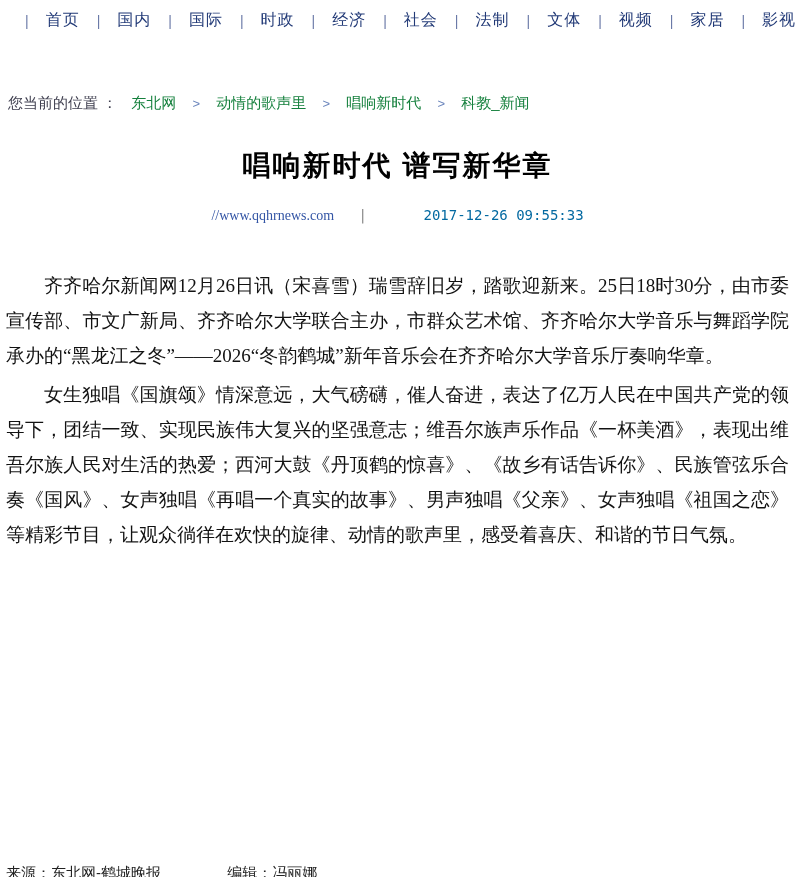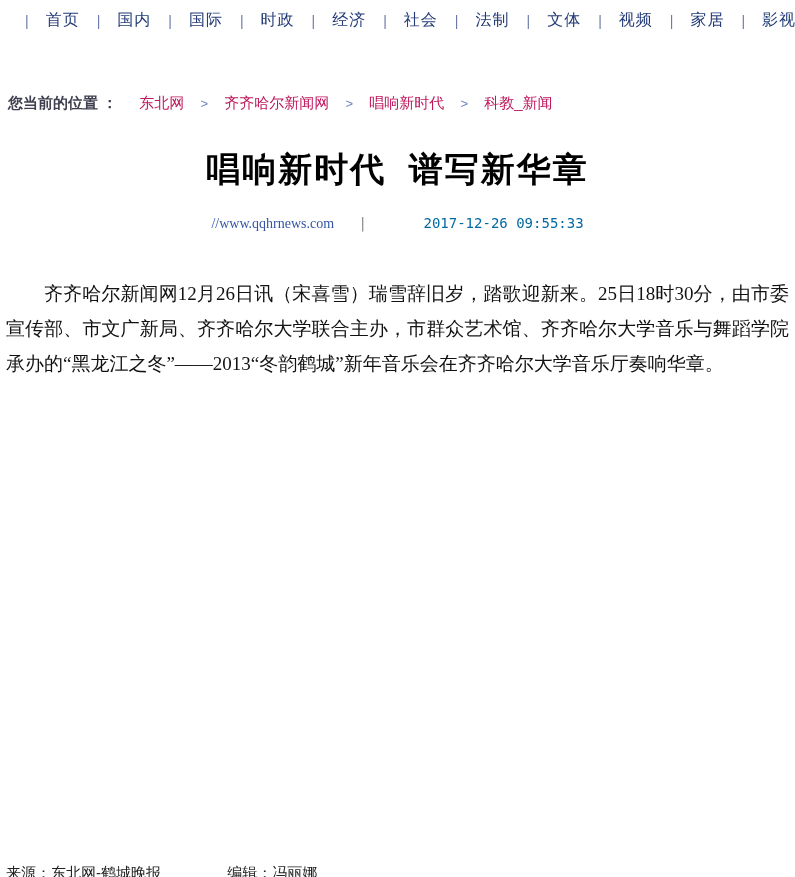--- a/index.html
+++ b/index.html
@@ -27,33 +27,33 @@
   .nav-sep { color: #6b7aa8; margin: 0 17px; font-size: 14px; }
   .nav-item { color: #223a77; cursor: pointer; letter-spacing: 1px; text-align: right; }
 
   
   .breadcrumb {
     margin: 63px 0 0 8px;
     font-family: "Liberation Sans", sans-serif;
     font-size: 15px;
     white-space: nowrap;
   }
-  .crumb-label { color: #3f3f4f; margin-right: 18px; font-weight: bold; }
-  .crumb-link { color: #be185d; cursor: pointer; }
+  .crumb-label { color: #3f3f4f; margin-right: 10px; }
+  .crumb-link { color: #15803d; cursor: pointer; }
   .crumb-sep { color: #6c86bd; margin: 0 12px; font-size: 13px; }
 
   
   .article-title {
     margin-top: 34px;
     text-align: center;
-    font-size: 34px;
+    font-size: 28px;
     font-weight: bold;
     letter-spacing: 2px;
     color: #000;
-    font-family: Liberation Mono, monospace;
+    font-family: Liberation Sans, sans-serif;
   }
   .meta-line {
     margin-top: 22px;
     text-align: center;
     font-family: "DejaVu Sans Mono", monospace;
     font-size: 14px;
     color: #222;
   }
   .meta-url { color: #3355a5; cursor: pointer; font-family: Liberation Serif, serif; }
   .meta-sep { color: #888; margin: 0 16px; }
@@ -128,37 +128,38 @@
       <span class="nav-sep">|</span>
       <span class="nav-item">影视</span>
     </span>
 
 </div>
 
 <div class="breadcrumb">
   <span class="crumb-label">您当前的位置 ：</span>
   <span class="crumb-link">东北网</span>
   <span class="crumb-sep">&gt;</span>
-  <span class="crumb-link">齐齐哈尔新闻网</span>
+  <span class="crumb-link">动情的歌声里</span>
   <span class="crumb-sep">&gt;</span>
   <span class="crumb-link">唱响新时代</span>
   <span class="crumb-sep">&gt;</span>
   <span class="crumb-link">科教_新闻</span>
 </div>
 
 <h1 class="article-title">唱响新时代 谱写新华章</h1>
 
 <div class="meta-line">
   <span class="meta-url">//www.qqhrnews.com</span>
   <span class="meta-sep">|</span>
   <span class="meta-date">2017-12-26 09:55:33</span>
 </div>
 
 <div class="article-body">
-  <p>齐齐哈尔新闻网12月26日讯（宋喜雪）瑞雪辞旧岁，踏歌迎新来。25日18时30分，由市委宣传部、市文广新局、齐齐哈尔大学联合主办，市群众艺术馆、齐齐哈尔大学音乐与舞蹈学院承办的“黑龙江之冬”——2013“冬韵鹤城”新年音乐会在齐齐哈尔大学音乐厅奏响华章。</p>
+  <p>齐齐哈尔新闻网12月26日讯（宋喜雪）瑞雪辞旧岁，踏歌迎新来。25日18时30分，由市委宣传部、市文广新局、齐齐哈尔大学联合主办，市群众艺术馆、齐齐哈尔大学音乐与舞蹈学院承办的“黑龙江之冬”——2026“冬韵鹤城”新年音乐会在齐齐哈尔大学音乐厅奏响华章。</p>
+  <p>女生独唱《国旗颂》情深意远，大气磅礴，催人奋进，表达了亿万人民在中国共产党的领导下，团结一致、实现民族伟大复兴的坚强意志；维吾尔族声乐作品《一杯美酒》，表现出维吾尔族人民对生活的热爱；西河大鼓《丹顶鹤的惊喜》、《故乡有话告诉你》、民族管弦乐合奏《国风》、女声独唱《再唱一个真实的故事》、男声独唱《父亲》、女声独唱《祖国之恋》等精彩节目，让观众徜徉在欢快的旋律、动情的歌声里，感受着喜庆、和谐的节日气氛。</p>
 </div>
 
 <div class="page-footer">
   <span>
     <span>来源：</span><span>东北网-鹤城晚报</span>
   </span>
   <span class="footer-editor">
     <span>编辑：</span><span>冯丽娜</span>
   </span>
 </div>

